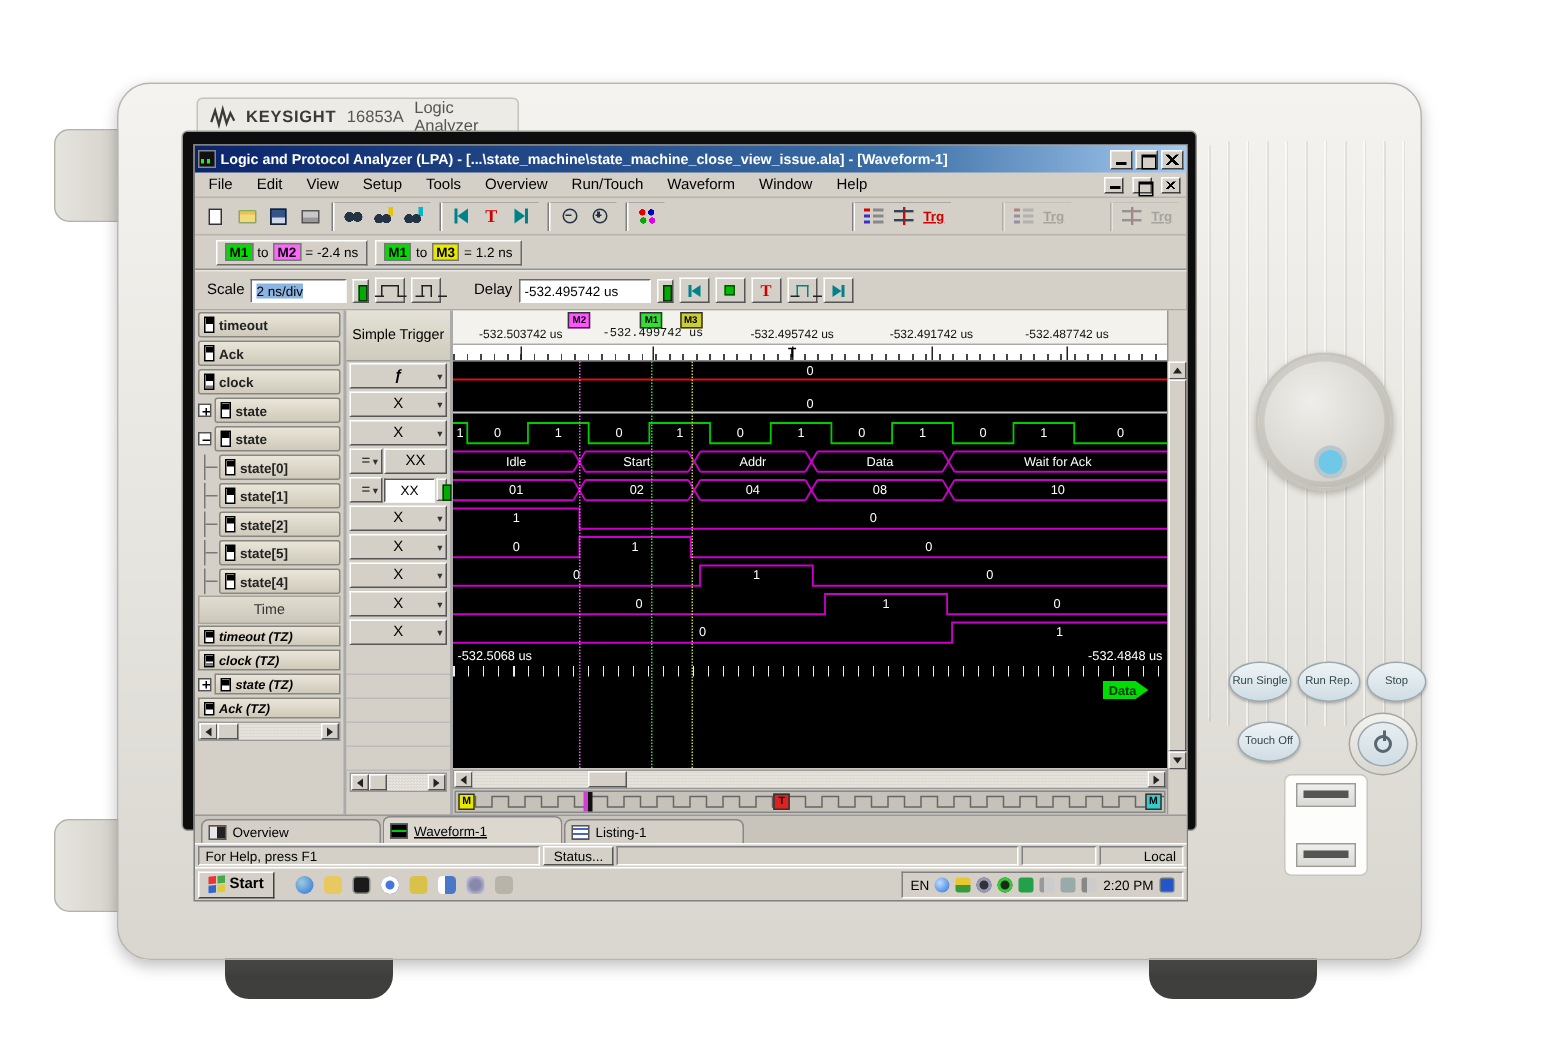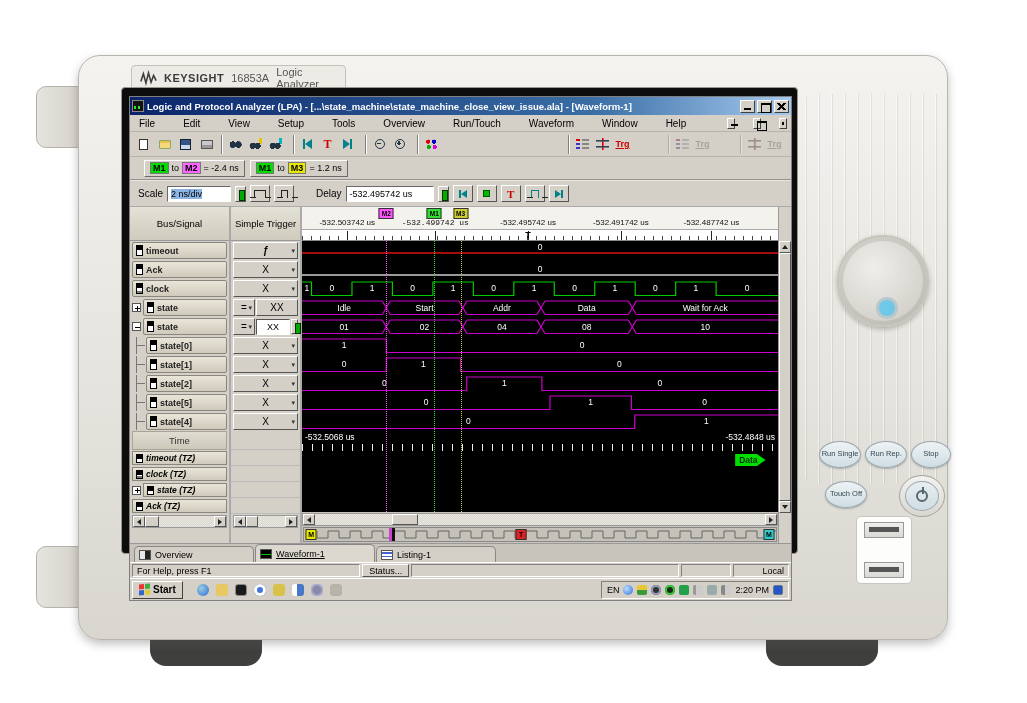--- a/index.html
+++ b/index.html
@@ -41,21 +41,21 @@
   .appicon { width:12px; height:12px; background:#111; border:1px solid #888; position:relative; flex:none; }
   .appicon::after { content:""; position:absolute; left:1px; top:5px; width:8px; height:3px; background:repeating-linear-gradient(90deg,#2e2 0 2px,transparent 2px 4px); }
   .title { color:#fff; font-size:9.5px; font-weight:bold; white-space:nowrap; overflow:hidden; flex:1; }
   .winbtns { display:flex; gap:2px; flex:none; }
   .wb { width:15px; height:13px; background:#d4d0c8; border:1px solid; border-color:#fff #404040 #404040 #fff; position:relative; }
   .wb-min::after { content:""; position:absolute; left:3px; bottom:2px; width:7px; height:2px; background:#000; }
   .wb-max::after { content:""; position:absolute; left:3px; top:2px; width:8px; height:7px; border:1px solid #000; border-top-width:2px; }
   .wb-close::after { content:""; position:absolute; inset:2px; background:
      linear-gradient(45deg, transparent 42%, #000 42% 58%, transparent 58%),
      linear-gradient(-45deg, transparent 42%, #000 42% 58%, transparent 58%); }
-  .menubar { height:17px; display:flex; align-items:center; padding:0 4px; gap:18px; border-bottom:1px solid #b8b4ac; flex:none; }
+  .menubar { height:17px; display:flex; align-items:center; padding:0 4px; gap:6px; border-bottom:1px solid #b8b4ac; flex:none; }
   .mitem { padding:1px 5px; font-size:10px; }
   .menuspacer { flex:1; }
   .smallwb { width:13px; height:11px; }
 
   .toolbar { height:25px; display:flex; align-items:center; padding:0 4px; gap:2px; border-bottom:1px solid #b8b4ac; flex:none; }
   .tg { display:flex; align-items:center; gap:1px; padding:1px 3px; border-left:1px solid #fff; box-shadow:-1px 0 #808080; margin-left:4px; }
   .tbi { width:19px; height:17px; display:flex; align-items:center; justify-content:center; border:1px solid transparent; }
   .mi { width:13px; height:12px; position:relative; }
   .mi-new { width:9px; height:11px; background:#fff; border:1px solid #333; }
   .mi-open { width:12px; height:9px; background:#f5d87a; border:1px solid #8a6; border-radius:1px; box-shadow:inset 0 2px #e8c44f; }
@@ -364,21 +364,20 @@
             </span>
           <span class="sqbtn">
               <span class="tri-r" style="border-width:4px;border-left-width:6px"></span>
               <span class="bar-v" style="height:8px"></span>
             </span>
         </div>
 
         <div class="main">
 
           <div class="sigcol">
-            <div class="colhead">Bus/Signal</div>
             <div class="srow">
                 <div class="sigbtn">
                   <i class="chip"></i>
                   <span>timeout</span>
                 </div>
               </div>
             <div class="srow">
                 <div class="sigbtn">
                   <i class="chip"></i>
                   <span>Ack</span>

